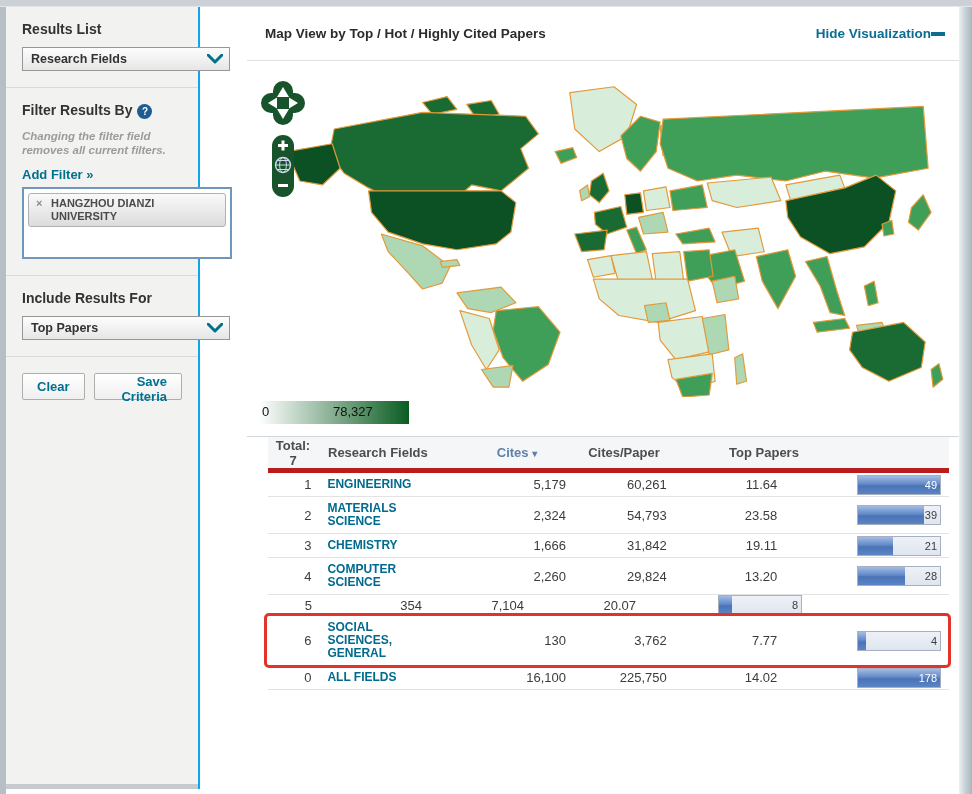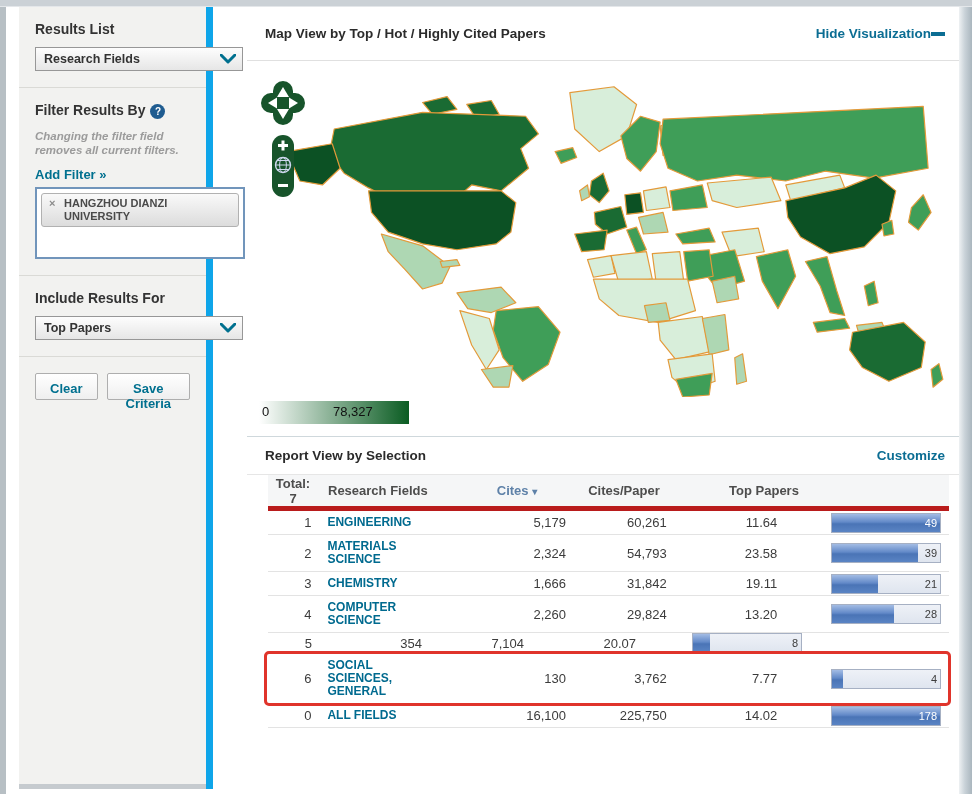--- a/index.html
+++ b/index.html
@@ -2,35 +2,35 @@
 <html><head>
 <meta charset="utf-8">
 <style>
   * { margin:0; padding:0; box-sizing:border-box; }
   html,body { width:972px; height:794px; font-family:"Liberation Sans", sans-serif; background:#ffffff; overflow:hidden; }
   .top-strip { position:absolute; left:0; top:0; width:972px; height:7px; background:#cbd1d6; border-bottom:1px solid #e4e7ea; }
   .left-edge { position:absolute; left:0; top:7px; width:6px; height:787px; background:#b7bfc4; }
   .right-strip { position:absolute; right:0; top:7px; width:13px; height:787px; background:linear-gradient(90deg,#eef1f3 0%,#c9d2d8 45%,#aab6be 100%); }
 
   
-  .sidebar { position:absolute; left:6px; top:7px; width:194px; height:782px; background:#f2f2f0; border-right:7px solid #0ea5e9;margin-left:13px; }
+  .sidebar { position:absolute; left:6px; top:7px; width:194px; height:782px; background:#f2f2f0; border-right:2px solid #0ea5e9; }
   .sidebar-bottom { position:absolute; left:0; bottom:0; width:100%; height:5px; background:#c6cbcf; }
   .sb-section { padding:14px 16px 16px 16px; border-bottom:1px solid #dadad6; }
   .sb-heading { font-size:14px; font-weight:bold; color:#333; margin-bottom:10px; }
   .selectbox { width:208px; height:24px; border:1px solid #979797; background:linear-gradient(#fdfdfd,#e6e6e6); display:flex; align-items:center; justify-content:space-between; padding:0 6px 0 8px; cursor:pointer; }
   .selectbox .val { font-size:12.5px; font-weight:bold; color:#333; }
   .chev { color:#00708f; font-weight:bold; }
   .help-circle { display:inline-flex; width:15px; height:15px; border-radius:50%; background:#1f5c90; color:#fff; font-size:10px; font-weight:bold; align-items:center; justify-content:center; vertical-align:middle; margin-left:5px; }
   .filter-note { font-size:11.5px; font-style:italic; font-weight:600; color:#9b9b9b; line-height:14px; margin-bottom:8px; }
   .add-filter { font-size:13px; font-weight:bold; color:#00708f; text-decoration:none; display:inline-block; margin-bottom:5px; cursor:pointer; }
   .filter-box { width:210px; height:72px; background:#fff; border:2px solid #7195bb; padding:4px; }
   .filter-tag { background:linear-gradient(#f9f9f9,#dcdcdc); border:1px solid #b1b1b1; border-radius:3px; padding:3px 6px 3px 22px; position:relative; font-size:11px; font-weight:bold; color:#4a4a4a; line-height:13px; cursor:default; }
   .filter-tag .x { position:absolute; left:7px; top:3px; color:#8b8b8b; font-weight:bold; cursor:pointer; }
   .btn-row { padding:16px; display:flex; gap:9px; }
-  .btn { height:27px; border:1px solid #aeaeae; background:linear-gradient(#ffffff,#efefef); color:#00708f; font-weight:bold; font-size:13px; padding:7px 14px; border-radius:2px; cursor:pointer; font-family:"Liberation Sans", sans-serif; }
+  .btn { height:27px; border:1px solid #aeaeae; background:linear-gradient(#ffffff,#efefef); color:#00708f; font-weight:bold; font-size:13px; padding:0 14px; border-radius:2px; cursor:pointer; font-family:"Liberation Sans", sans-serif;text-align:right; }
 
   
   .main { position:absolute; left:247px; top:7px; width:712px; height:787px; background:#fff; }
   .panel-head { height:54px; display:flex; align-items:center; justify-content:space-between; padding:0 14px 0 18px; border-bottom:1px solid #e0e0e0; }
   .panel-title { font-size:13.5px; font-weight:bold; color:#2b2b2b; }
   .teal-link { font-size:13.5px; font-weight:bold; color:#0b6d93; cursor:pointer; display:flex; align-items:center; }
   .dash-ico { display:inline-block; width:14px; height:4px; background:#0b6d93; }
 
   .map-area { position:relative; height:376px; border-bottom:1px solid #cfd8dc; overflow:hidden; }
   .map-svg { position:absolute; left:28px; top:14px; }
@@ -51,21 +51,21 @@
   .c5 { width:112px; text-align:right; padding-right:6px; }
   .c6 { width:168px; display:flex; justify-content:flex-end; padding-right:8px; }
   .thead .c1,.thead .c3,.thead .c4,.thead .c5 { text-align:center; padding-right:0; }
   .thead .c6 { justify-content:center; padding-right:0; }
   .thead .c2 { padding-left:10px; }
   .sort-col { color:#5e81a8; }
   .sort-tri { font-size:10px; color:#5e81a8; }
   .rank { font-size:13px; color:#3c3c3c; }
   .num { font-size:13px; color:#3c3c3c; }
   .field-link { display:inline-block; width:96px; font-size:12px; font-weight:bold; color:#006a8f; line-height:13px; overflow-wrap:anywhere; padding:5px 0; cursor:pointer; }
-  .bar { position:relative; width:110px; height:20px; border:1px solid #a6b0c3; background:linear-gradient(#eef1f7,#dfe5ef); }
+  .bar { position:relative; width:84px; height:20px; border:1px solid #a6b0c3; background:linear-gradient(#eef1f7,#dfe5ef); }
   .bar-fill { position:absolute; left:0; top:0; bottom:0; background:linear-gradient(#a3bce4 0%,#6289c8 45%,#4a74b6 55%,#5a84c4 100%); }
   .bar-num { position:absolute; right:3px; top:3px; font-size:11px; color:#3c3c3c; }
   .bar-num.on-fill { color:#fff; }
   .trow.highlighted::after { content:""; position:absolute; left:-4px; right:-2px; top:-3px; bottom:-3px; border:3px solid #e0342b; border-radius:5px; pointer-events:none; z-index:5; }
 
   
   .m0 { fill:#0c5124; } 
   .m1 { fill:#1a6b33; } 
   .m2 { fill:#3f9e58; } 
   .m3 { fill:#aed7b3; } 
@@ -226,24 +226,20 @@
         </g>
       </svg>
     </div>
 
     <div class="legend">
       <span class="l-min">0</span>
       <span class="l-max">78,327</span>
     </div>
   </div>
 
-  <div class="report-head">
-    <span class="panel-title">Report View by Selection</span>
-    <span class="teal-link">Customize</span>
-  </div>
 
   <div class="table">
     <div class="thead">
       <div class="c1">
         <div>Total:</div>
         <div>7</div>
       </div>
       <div class="c2">Research Fields</div>
       <div class="c4 sort-col">
         <span>Cites</span>

